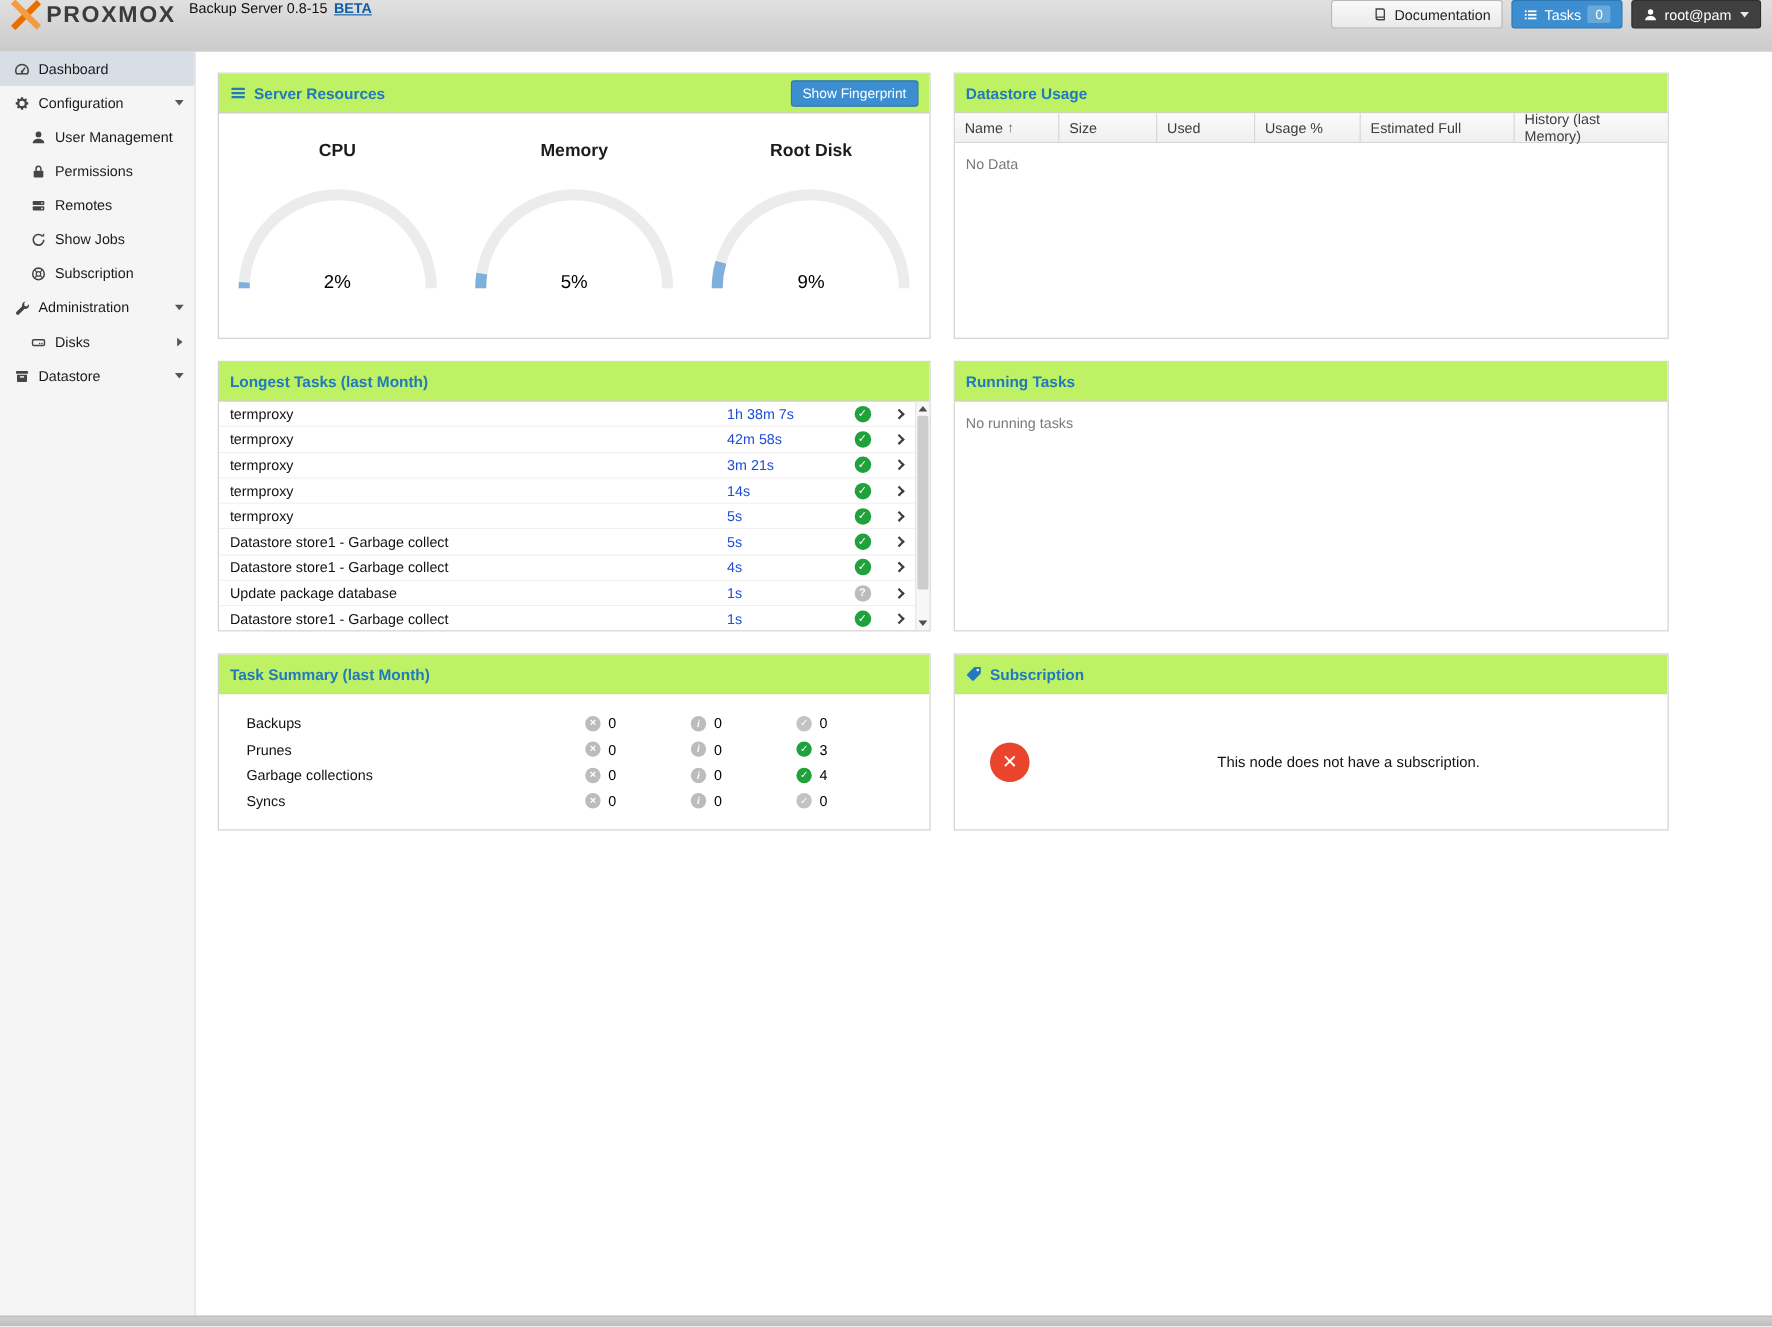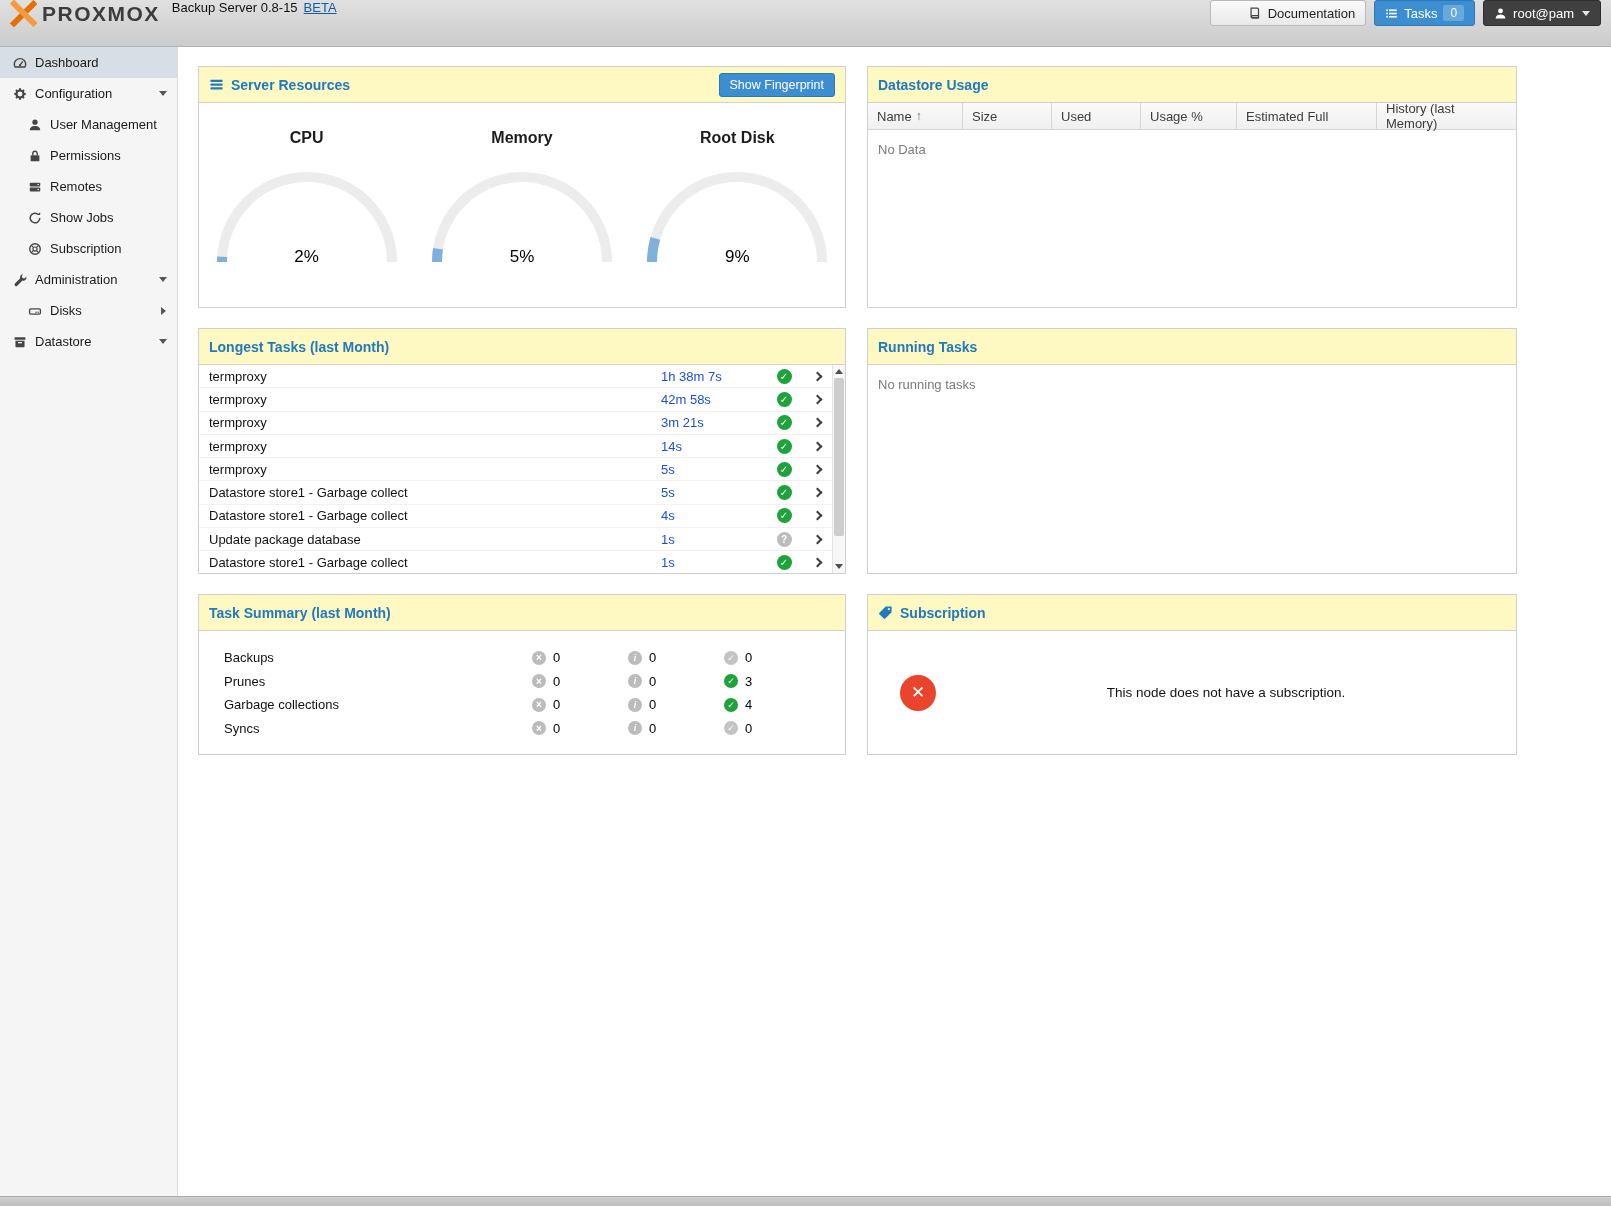--- a/index.html
+++ b/index.html
@@ -14,21 +14,21 @@
   .header {
     height:47px; flex:0 0 47px;
     background:linear-gradient(#e0e0e0,#cbcbcb);
     border-bottom:1px solid #b2b2b2;
     display:flex; align-items:flex-start; padding:0 10px;
   }
   .logo { display:flex; align-items:center; gap:5px; }
   .logo-x { width:27px; height:27px; }
   .logo-text { font-size:21px; font-weight:bold; color:#3c3c3c; letter-spacing:1.5px; }
   .product { margin-left:12px; font-size:13px; color:#111; }
-  .beta-link { margin-left:6px; color:#0f5ea8; text-decoration:underline; font-size:13px; cursor:pointer; }
+  .beta-link { margin-left:6px; color:#0f5ea8; text-decoration:underline; font-size:13px; cursor:pointer;font-weight:bold; }
   .header-right { margin-left:auto; display:flex; align-items:center; gap:8px; }
   .hbtn {
     height:26px; display:flex; align-items:center; gap:6px;
     padding:0 10px; border-radius:3px; font-size:13px; cursor:pointer;
   }
   .doc-btn { background:linear-gradient(#fafafa,#e9e9e9); border:1px solid #b9b9b9; color:#222;padding-left:37px; }
   .tasks-btn { background:#3d8ed0; border:1px solid #2d77b4; color:#fff; }
   .tasks-badge { background:#67a9da; border-radius:2px; padding:1px 7px; font-size:12px; color:#fff; }
   .user-btn { background:#404040; border:1px solid #2e2e2e; color:#fff; }
   .caret-down-white { width:0; height:0; border-left:4px solid transparent; border-right:4px solid transparent; border-top:5px solid #e8e8e8; margin-left:2px; }
@@ -56,21 +56,21 @@
   .page-title { padding:16px 20px 0 20px; font-size:15px; color:#2179be; height:34px; }
   .panels {
     display:grid;
     grid-template-columns:648px 650px;
     grid-template-rows:242px 246px 161px;
     gap:20px 21px;
     padding:19px 0 0 20px;
   }
   .panel { border:1px solid #cfcfcf; background:#fff; display:flex; flex-direction:column; overflow:hidden; }
   .panel-header {
-    height:36px; flex:0 0 36px; background:#fef9c3; border-bottom:1px solid #cfcfcf;
+    height:36px; flex:0 0 36px; background:#bef264; border-bottom:1px solid #cfcfcf;
     display:flex; align-items:center; padding:0 10px; gap:7px;
   }
   .panel-title { color:#2179be; font-size:14px; font-weight:bold; }
   .panel-hicon { color:#2179be; display:flex; }
   .panel-hicon svg { width:15px; height:15px; }
   .panel-body { flex:1; position:relative; overflow:hidden; }
   .empty-text { color:#7a7a7a; padding:12px 10px; }
 
   .sf-btn {
     margin-left:auto; background:#3d8ed0; border:1px solid #2d77b4; color:#fff;

